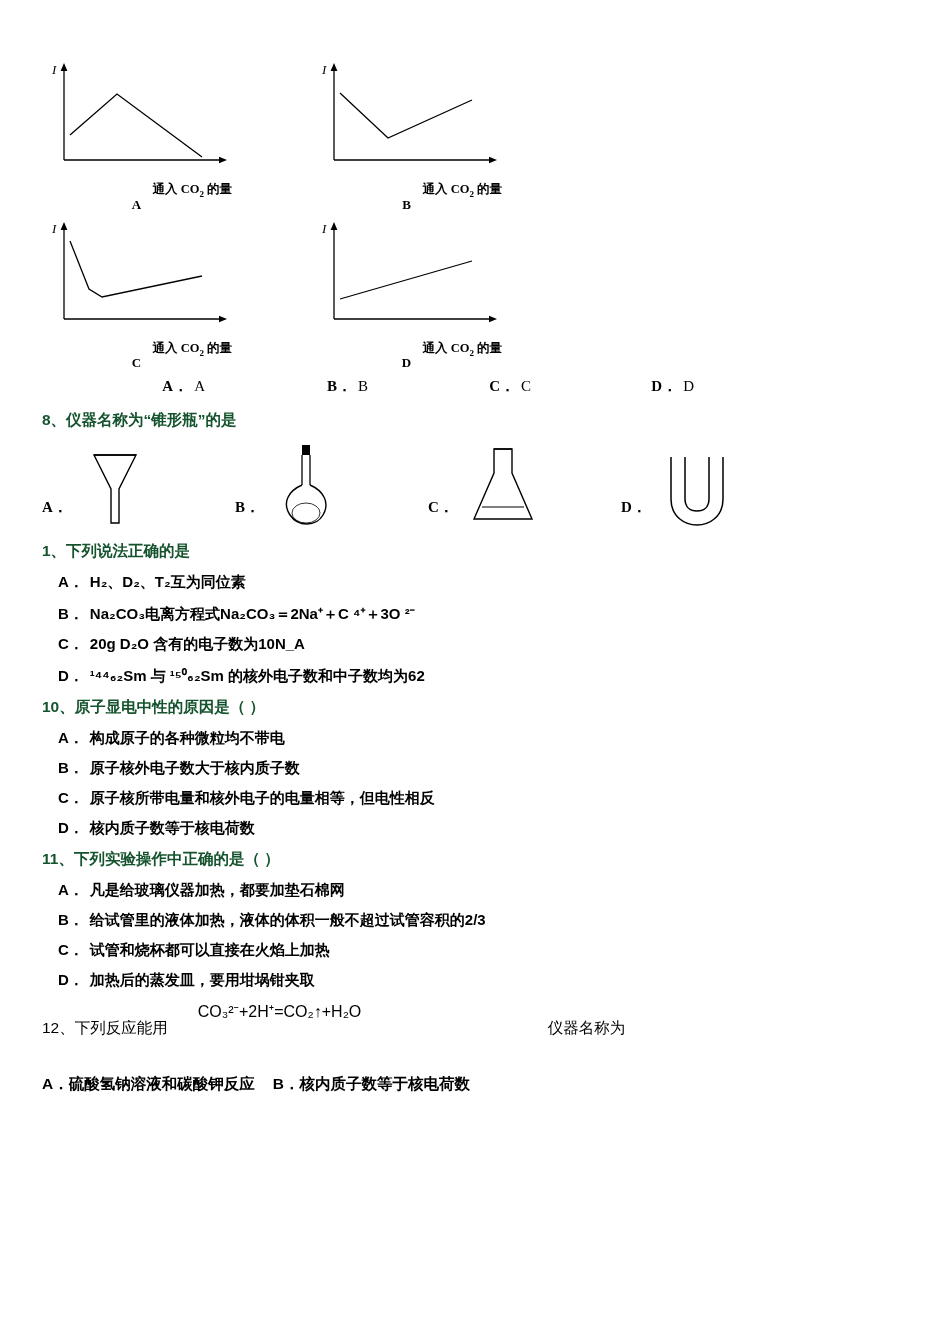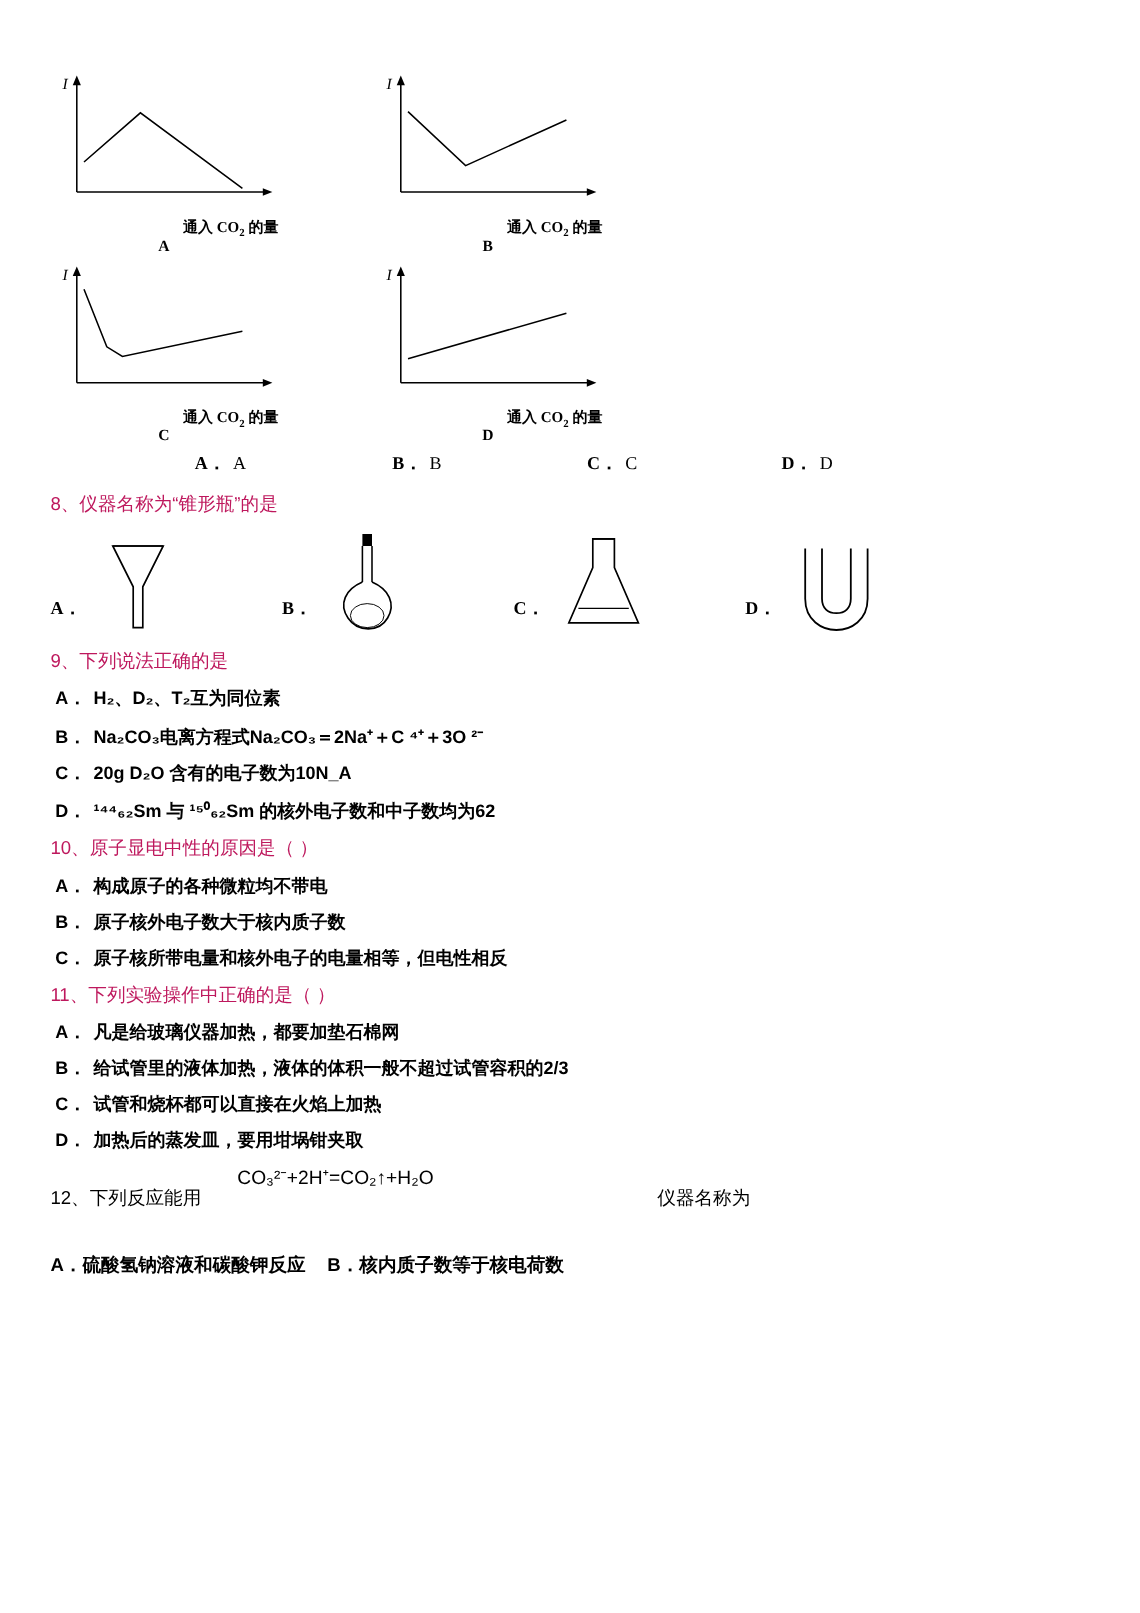--- a/index.html
+++ b/index.html
@@ -76,27 +76,28 @@
   .opts-abcd .opt .val {
     font-weight: normal;
     padding-left: 6px;
   }
 
   
   .q {
     font-family: "Liberation Sans", sans-serif;
     font-size: 15.5px;
     margin: 10px 0 6px 0;
-    color: #be185d;
+    color: #14532d;
+    font-weight: bold;
   }
   .choice {
     font-family: "Liberation Sans", sans-serif;
     font-size: 15px;
     font-weight: bold;
-    margin: 11px 0 11px 4px;
+    margin: 11px 0 11px 16px;
   }
   .choice .lead {
     font-weight: bold;
     margin-right: 6px;
   }
 
   
   .appar-row {
     display: flex;
     align-items: flex-end;
@@ -278,21 +279,21 @@
 
       <div class="appar-cell">
         <span class="appar-lab">D．</span>
         <svg width="80" height="80" viewBox="0 0 80 80">
           <path d="M12 6 L12 48 C12 66, 26 74, 38 74 C50 74, 64 66, 64 48 L64 6" fill="none" stroke="#000" stroke-width="1.5"></path>
           <path d="M26 6 L26 48 C26 56, 31 60, 38 60 C45 60, 50 56, 50 48 L50 6" fill="none" stroke="#000" stroke-width="1.5"></path>
         </svg>
       </div>
     </div>
 
-    <div class="q">9、下列说法正确的是</div>
+    <div class="q">1、下列说法正确的是</div>
     <div class="choice">
       <span class="lead">A．</span><span>H₂、D₂、T₂互为同位素</span>
     </div>
     <div class="choice">
       <span class="lead">B．</span><span>Na₂CO₃电离方程式Na₂CO₃＝2Na⁺＋C ⁴⁺＋3O ²⁻</span>
     </div>
     <div class="choice">
       <span class="lead">C．</span><span>20g D₂O 含有的电子数为10N_A</span>
     </div>
     <div class="choice">
@@ -301,20 +302,23 @@
 
     <div class="q">10、原子显电中性的原因是（            ）</div>
     <div class="choice">
       <span class="lead">A．</span><span>构成原子的各种微粒均不带电</span>
     </div>
     <div class="choice">
       <span class="lead">B．</span><span>原子核外电子数大于核内质子数</span>
     </div>
     <div class="choice">
       <span class="lead">C．</span><span>原子核所带电量和核外电子的电量相等，但电性相反</span>
+    </div>
+    <div class="choice">
+      <span class="lead">D．</span><span>核内质子数等于核电荷数</span>
     </div>
 
     <div class="q">11、下列实验操作中正确的是（      ）</div>
     <div class="choice">
       <span class="lead">A．</span><span>凡是给玻璃仪器加热，都要加垫石棉网</span>
     </div>
     <div class="choice">
       <span class="lead">B．</span><span>给试管里的液体加热，液体的体积一般不超过试管容积的2/3</span>
     </div>
     <div class="choice">

